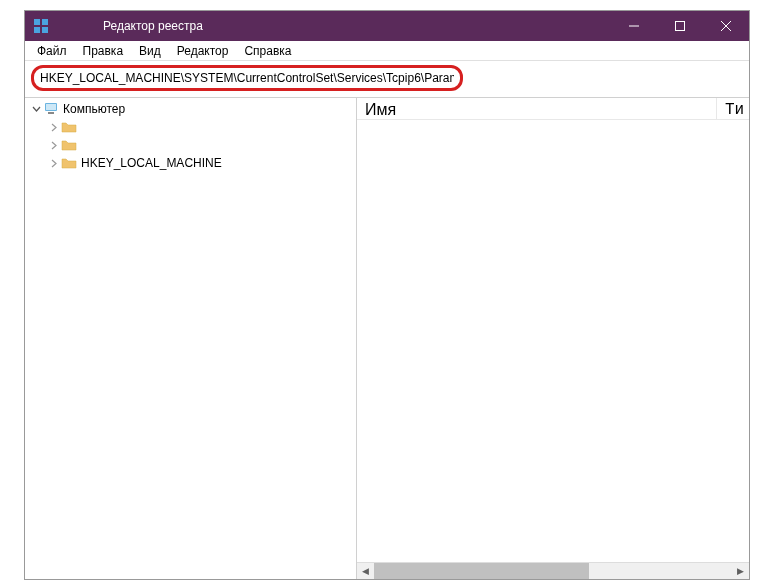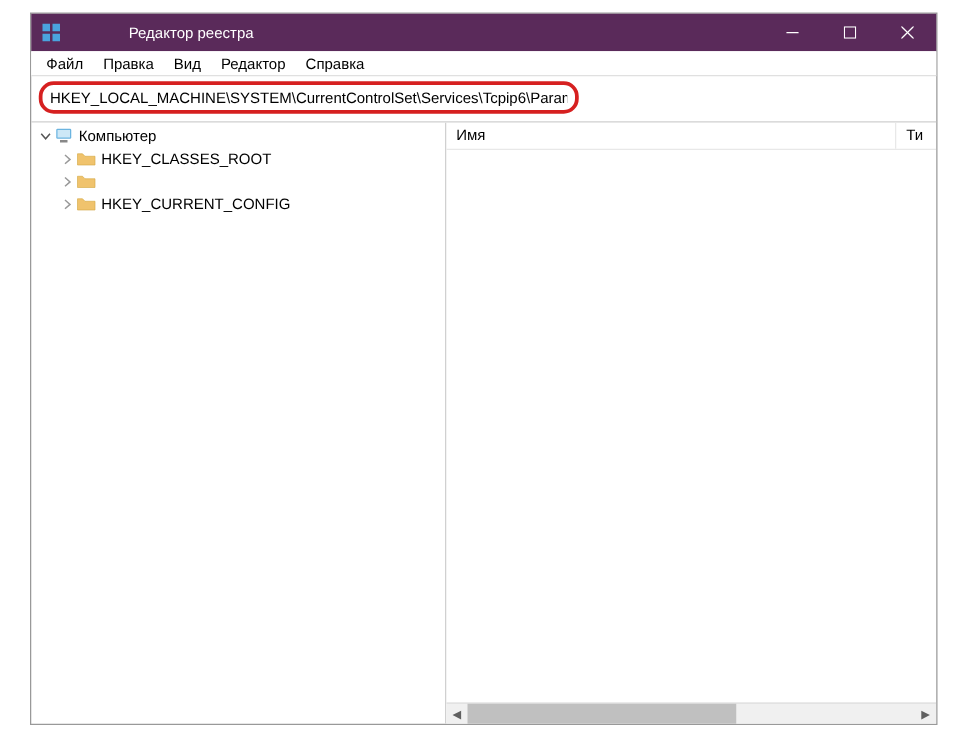--- a/index.html
+++ b/index.html
@@ -130,28 +130,28 @@
     .list-panel {
       flex: 1;
       display: flex;
       flex-direction: column;
       overflow: hidden;
     }
     .list-header {
       height: 22px;
       display: flex;
       border-bottom: 1px solid #e8e8e8;
-      font-size: 12px;
+      font-size: 16px;
     }
     .list-header-col {
       padding: 3px 8px;
       border-right: 1px solid #e8e8e8;
     }
     .list-header-col.name { flex: 1; }
-    .list-header-col.type { width: 32px; border-right: none; }
+    .list-header-col.type { width: 32px; border-right: none; font-family: Liberation Mono, monospace; }
     .list-body {
       flex: 1;
       overflow: auto;
     }
     .scrollbar-h {
       height: 17px;
       background: #f0f0f0;
       display: flex;
       align-items: center;
       border-top: 1px solid #ddd;
@@ -252,21 +252,20 @@
           <span class="tree-chevron">
               <svg width="9" height="9" viewBox="0 0 9 9">
                 <path d="M2 1 L6 4.5 L2 8" fill="none" stroke="#999" stroke-width="1.2"></path>
               </svg>
             </span>
           <span class="tree-icon">
               <svg width="16" height="13" viewBox="0 0 16 13">
                 <path d="M1 2 L1 11 L15 11 L15 4 L7 4 L5 2 Z" class="folder-svg"></path>
               </svg>
             </span>
-          <span class="tree-label">HKEY_CLASSES_ROOT</span>
         </div>
         <div class="tree-node">
           <span class="tree-chevron">
               <svg width="9" height="9" viewBox="0 0 9 9">
                 <path d="M2 1 L6 4.5 L2 8" fill="none" stroke="#999" stroke-width="1.2"></path>
               </svg>
             </span>
           <span class="tree-icon">
               <svg width="16" height="13" viewBox="0 0 16 13">
                 <path d="M1 2 L1 11 L15 11 L15 4 L7 4 L5 2 Z" class="folder-svg"></path>
@@ -277,21 +276,21 @@
           <span class="tree-chevron">
               <svg width="9" height="9" viewBox="0 0 9 9">
                 <path d="M2 1 L6 4.5 L2 8" fill="none" stroke="#999" stroke-width="1.2"></path>
               </svg>
             </span>
           <span class="tree-icon">
               <svg width="16" height="13" viewBox="0 0 16 13">
                 <path d="M1 2 L1 11 L15 11 L15 4 L7 4 L5 2 Z" class="folder-svg"></path>
               </svg>
             </span>
-          <span class="tree-label">HKEY_CURRENT_CONFIG</span>
+          <span class="tree-label">HKEY_LOCAL_MACHINE</span>
         </div>
       </div>
     </div>
 
     <div class="list-panel">
       <div class="list-header">
         <div class="list-header-col name">Имя</div>
         <div class="list-header-col type">Ти</div>
       </div>
       <div class="list-body"></div>

